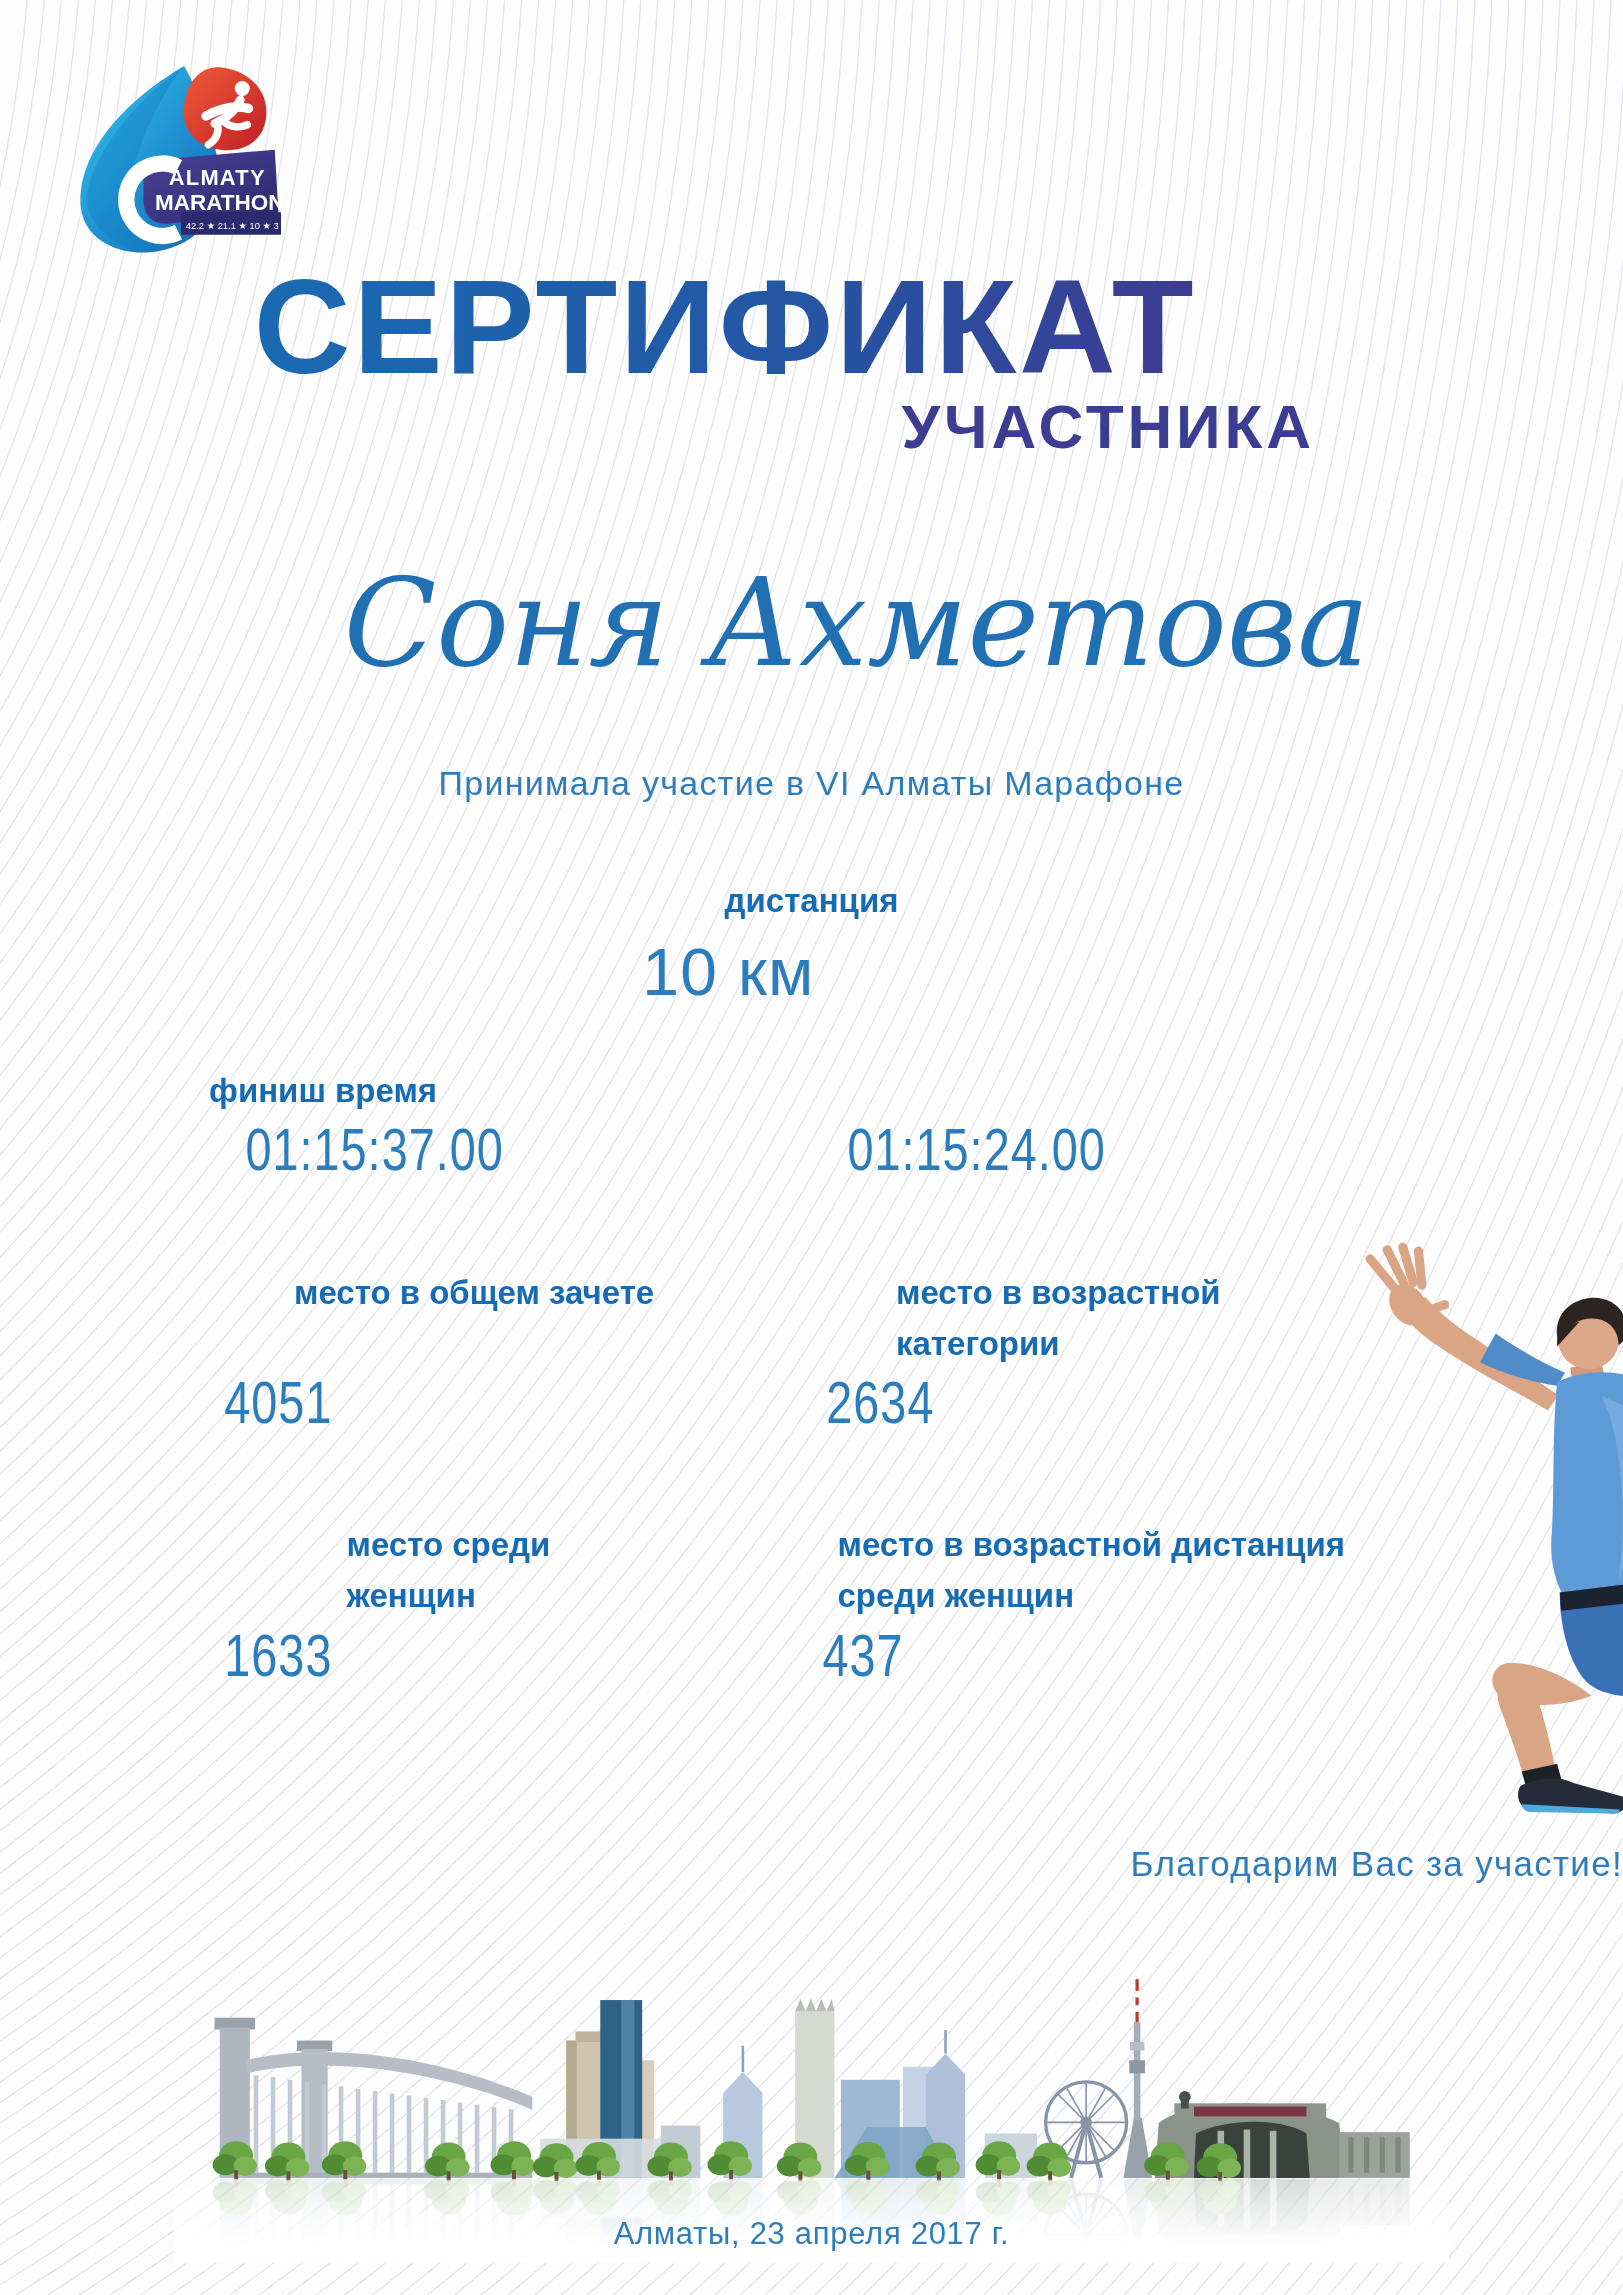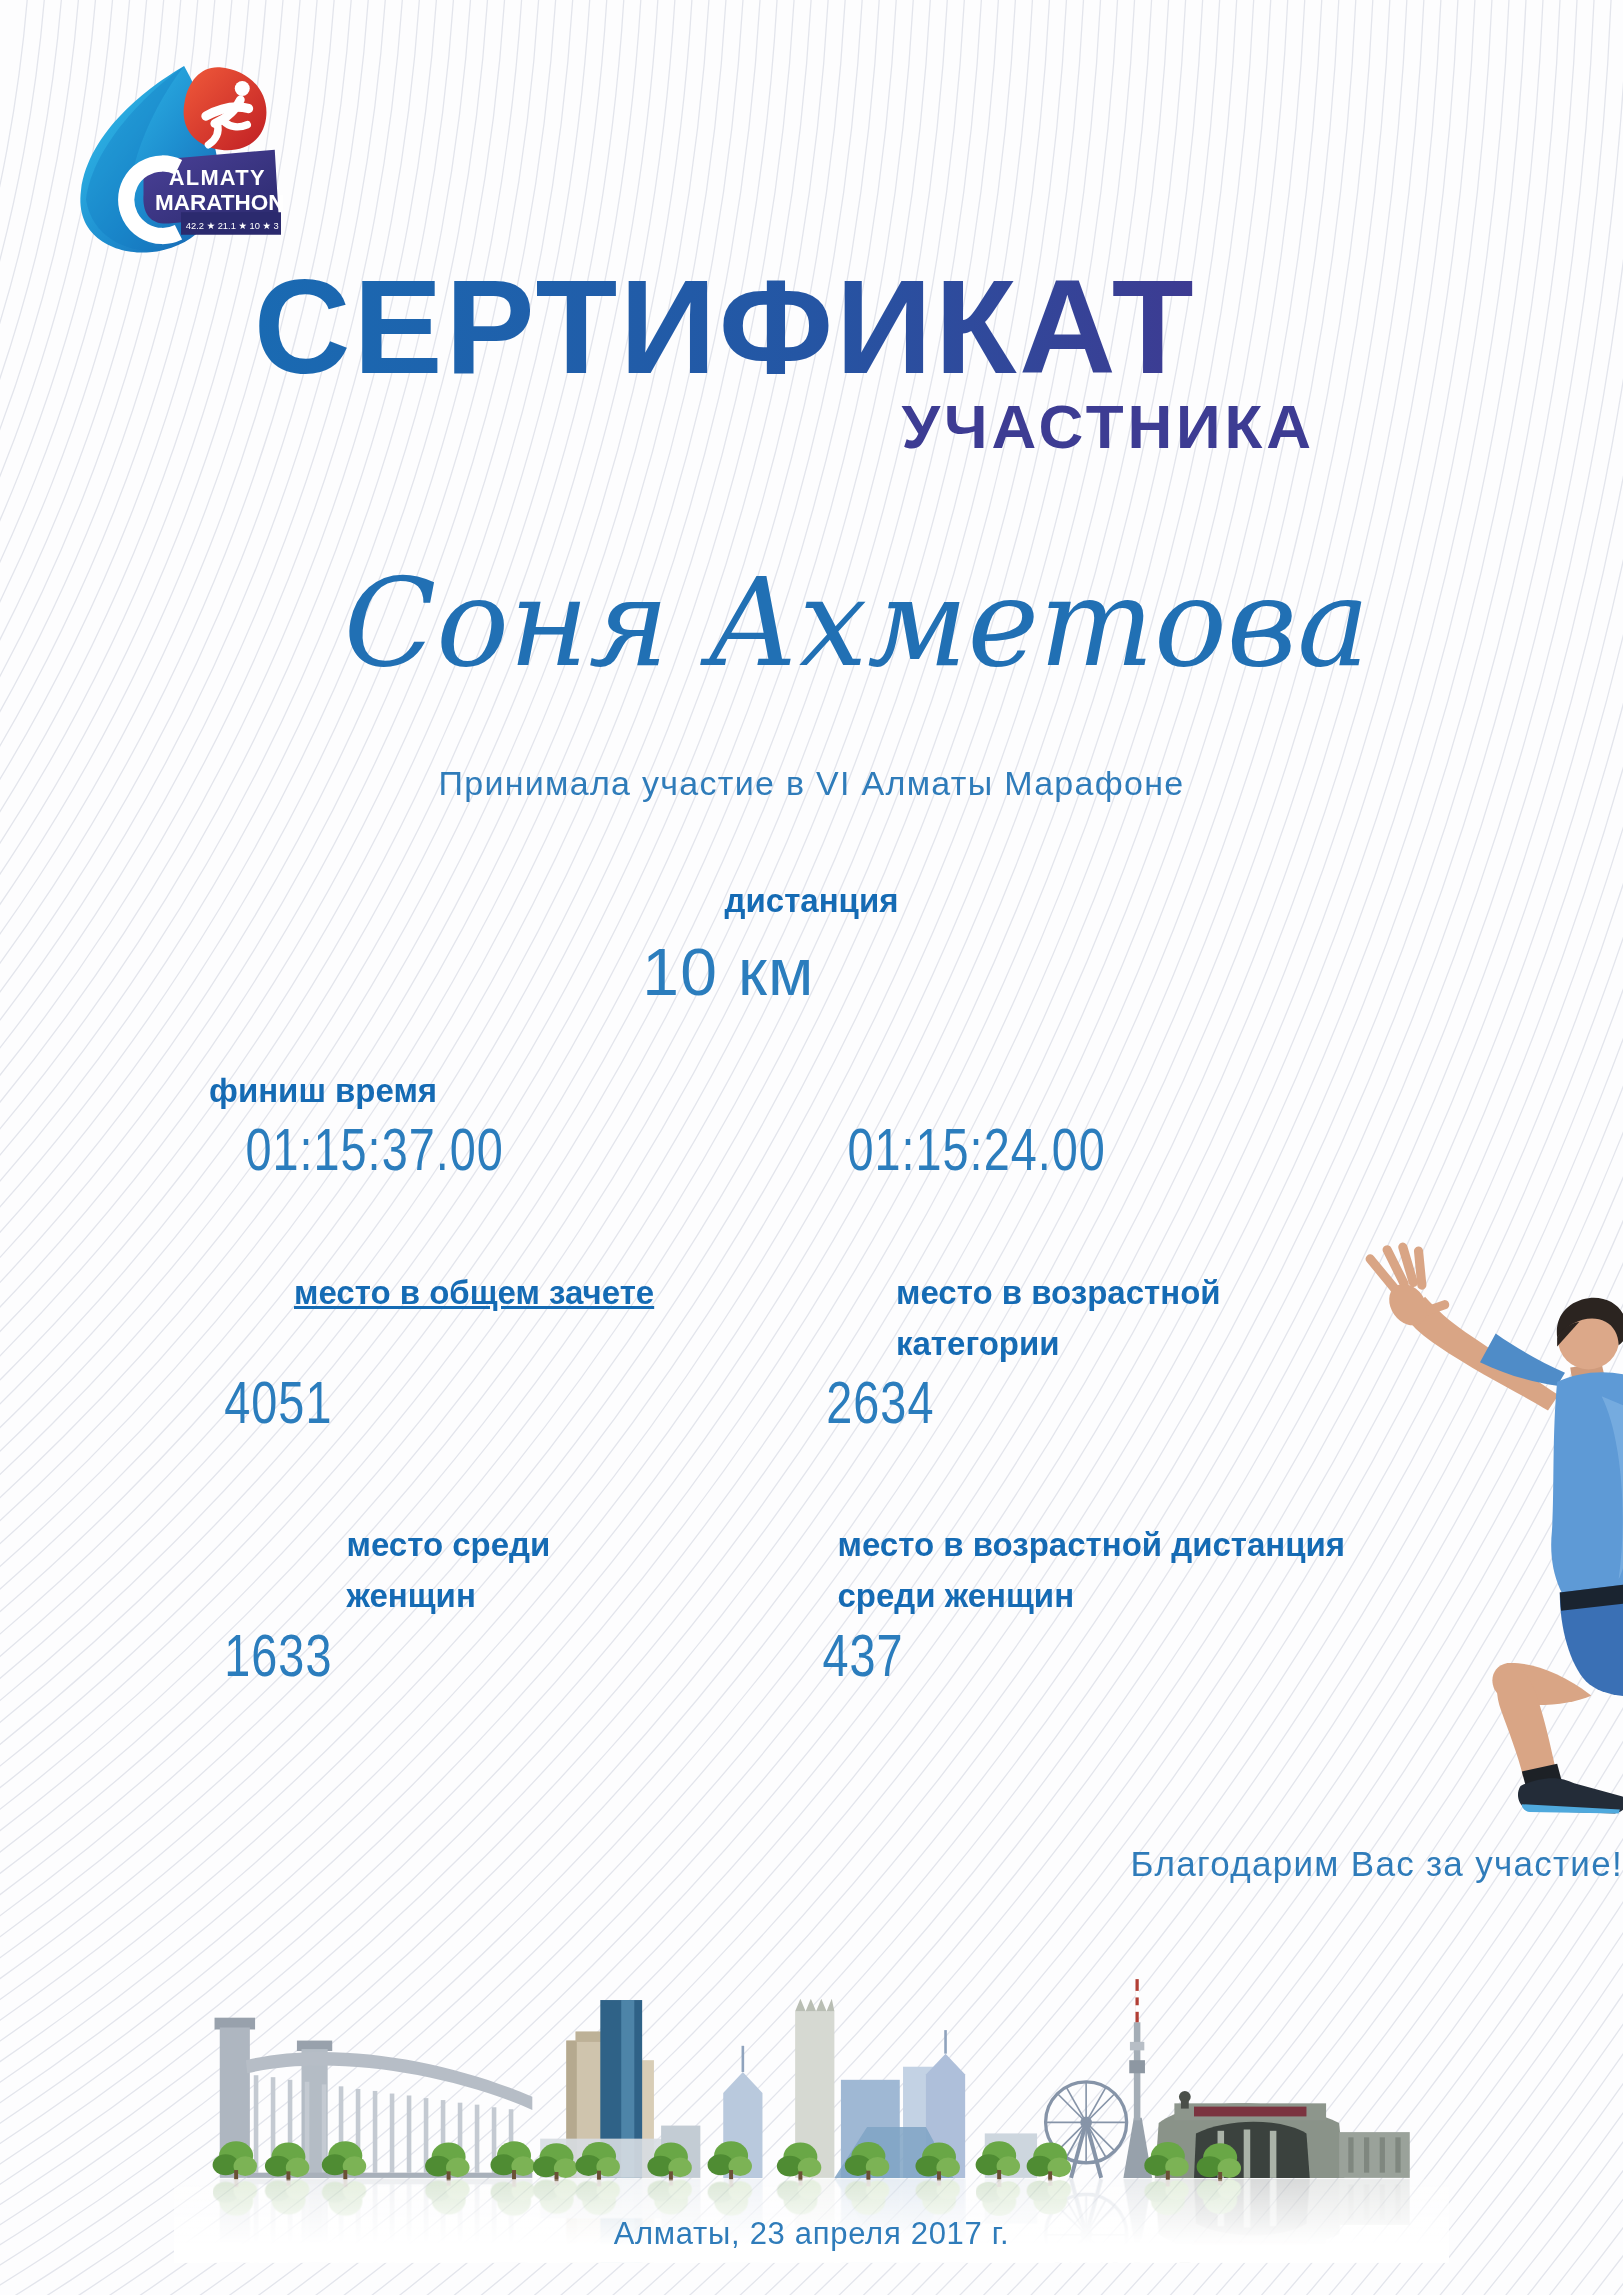--- a/index.html
+++ b/index.html
@@ -274,21 +274,21 @@
 
     <div class="cell col-l row1-lab">
       <div class="lab">финиш время</div>
       </div>
     <div class="cell col-l row1-val">
       <span class="val">01:15:37.00</span></div>
     <div class="cell col-r row1-val">
       <span class="val">01:15:24.00</span></div>
 
     <div class="cell col-l row2-lab">
-      <div class="lab" style="max-width:419px;margin:0 auto;text-decoration:underline;">место в общем зачете</div>
+      <div class="lab" style="max-width:419px;margin:0 auto;">место в общем зачете</div>
       </div>
     <div class="cell col-r row2-lab">
       <div class="lab" style="max-width:419px;margin:0 auto;">место в возрастной категории</div>
       </div>
     <div class="cell col-l row2-val">
       <span class="val">4051</span></div>
     <div class="cell col-r row2-val">
       <span class="val">2634</span></div>
 
     <div class="cell col-l row3-lab">

